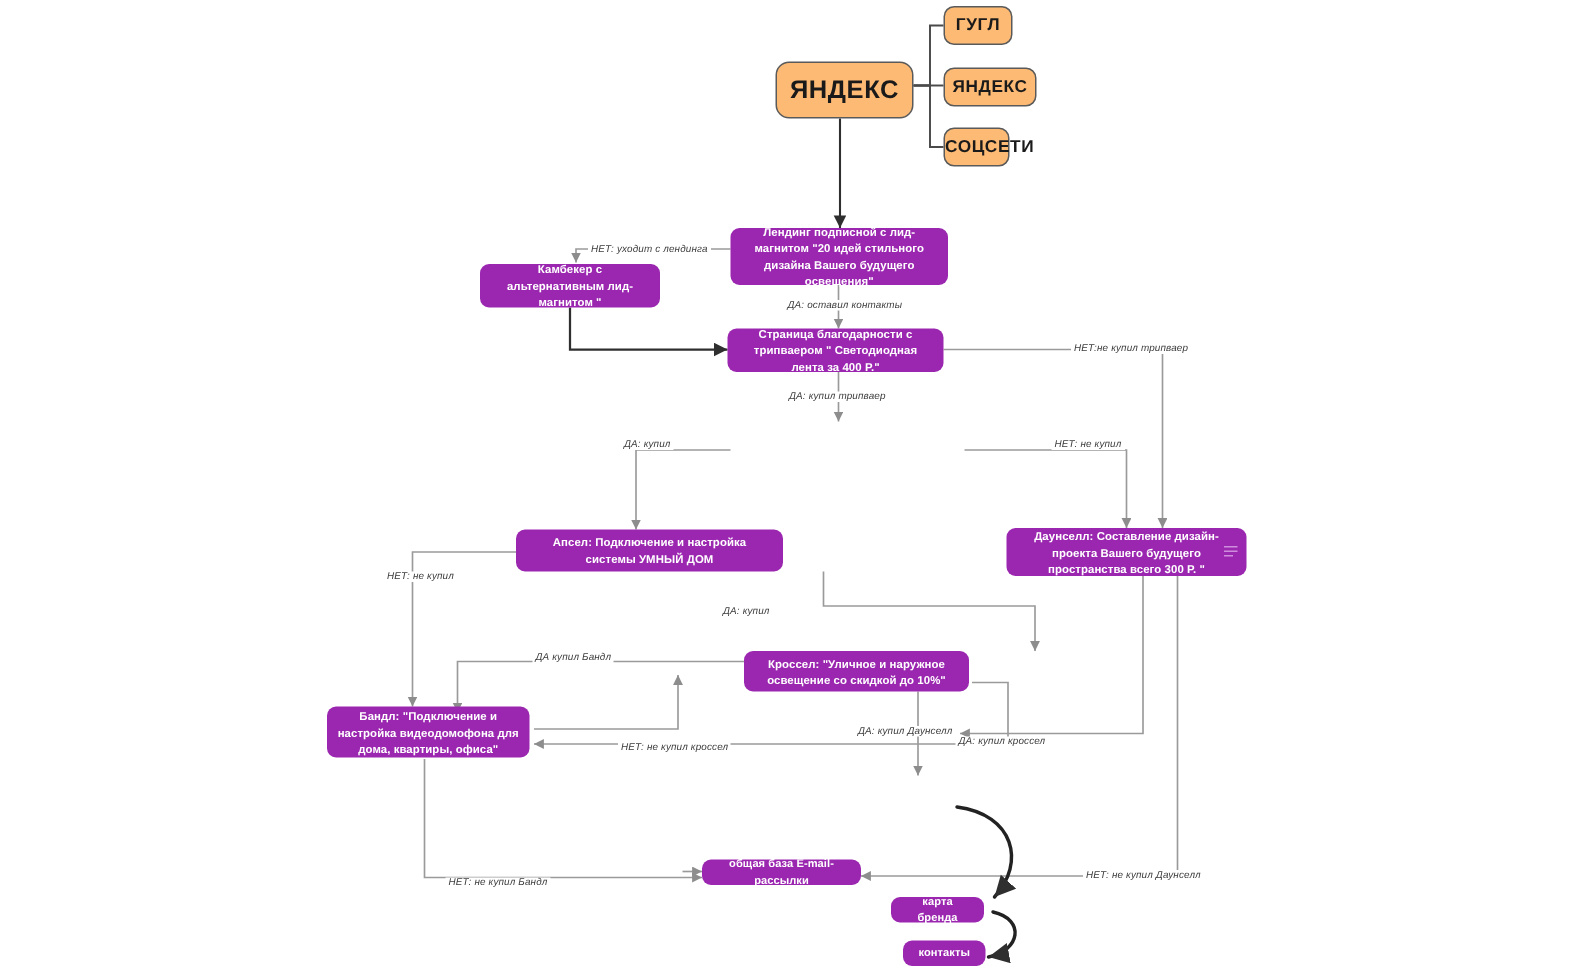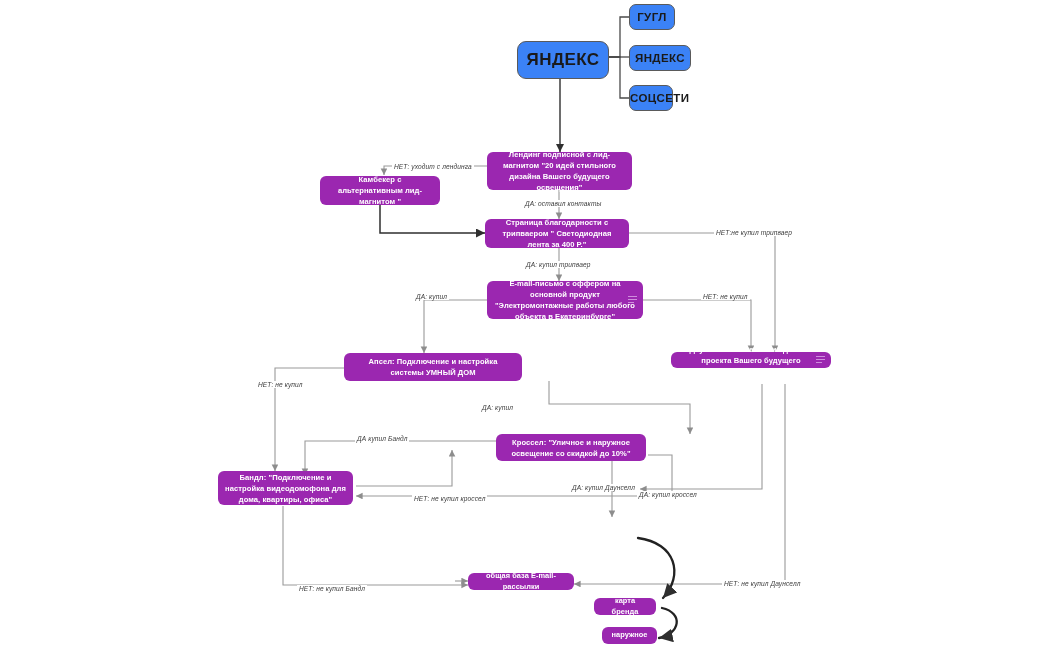--- a/index.html
+++ b/index.html
@@ -32,21 +32,21 @@
     position: absolute;
     box-sizing: border-box;
     display: flex;
     align-items: center;
     justify-content: center;
     text-align: center;
     z-index: 5;
   }
   
   .node.grey {
-    background: #3b82f6;
+    background: #fdba74;
     border: 1.3px solid #5a5a5a;
     border-radius: 7px;
     color: #1a1a1a;
     font-weight: bold;
     letter-spacing: 0.4px;
   }
   .node.grey.root {
     font-size: 17px;
     border-radius: 9px;
   }
@@ -195,34 +195,26 @@
   </div>
 
   <div class="node purple" style="left:320px; top:176px; width:120px; height:29px;">
     <span class="node-label">Камбекер с альтернативным лид-магнитом "</span>
   </div>
 
   <div class="node purple" style="left:485px; top:219px; width:144px; height:29px;">
     <span class="node-label">Страница благодарности с трипваером " Светодиодная лента за 400 Р."</span>
   </div>
 
-  <div class="node purple" style="left:487px; top:281px; width:156px; height:38px;">
-    <span class="node-label">E-mail-письмо  с оффером на основной продукт "Электромонтажные работы любого объекта в Екатеринбурге"</span>
-    <span class="note-icon">
-        <i></i>
-        <i></i>
-        <i></i>
-      </span>
-  </div>
 
   <div class="node purple" style="left:344px; top:353px; width:178px; height:28px;">
     <span class="node-label">Апсел: Подключение и настройка системы УМНЫЙ ДОМ</span>
   </div>
 
-  <div class="node purple" style="left:671px; top:352px; width:160px; height:16px;">
+  <div class="node purple" style="left:671px; top:352px; width:160px; height:32px;">
     <span class="node-label">Даунселл: Составление дизайн-проекта Вашего будущего пространства всего 300 Р. "</span>
     <span class="note-icon">
         <i></i>
         <i></i>
         <i></i>
       </span>
   </div>
 
   <div class="node purple" style="left:496px; top:434px; width:150px; height:27px;">
     <span class="node-label">Кроссел: "Уличное и наружное освещение со скидкой до 10%"</span>
@@ -235,21 +227,21 @@
 
   <div class="node purple small" style="left:468px; top:573px; width:106px; height:17px;">
     <span class="node-label">общая база E-mail-рассылки</span>
   </div>
 
   <div class="node purple small" style="left:594px; top:598px; width:62px; height:17px;">
     <span class="node-label">карта бренда</span>
   </div>
 
   <div class="node purple small" style="left:602px; top:627px; width:55px; height:17px;">
-    <span class="node-label">наружное</span>
+    <span class="node-label">контакты</span>
   </div>
 
   <div class="elabel" style="left:392px; top:163px;">НЕТ: уходит с лендинга</div>
   <div class="elabel" style="left:523px; top:200px;">ДА: оставил контакты</div>
   <div class="elabel" style="left:714px; top:229px;">НЕТ:не купил трипваер</div>
   <div class="elabel" style="left:524px; top:261px;">ДА: купил трипваер</div>
   <div class="elabel" style="left:414px; top:293px;">ДА: купил</div>
   <div class="elabel" style="left:701px; top:293px;">НЕТ: не купил</div>
   <div class="elabel" style="left:256px; top:381px;">НЕТ: не купил</div>
   <div class="elabel" style="left:480px; top:404px;">ДА: купил</div>

